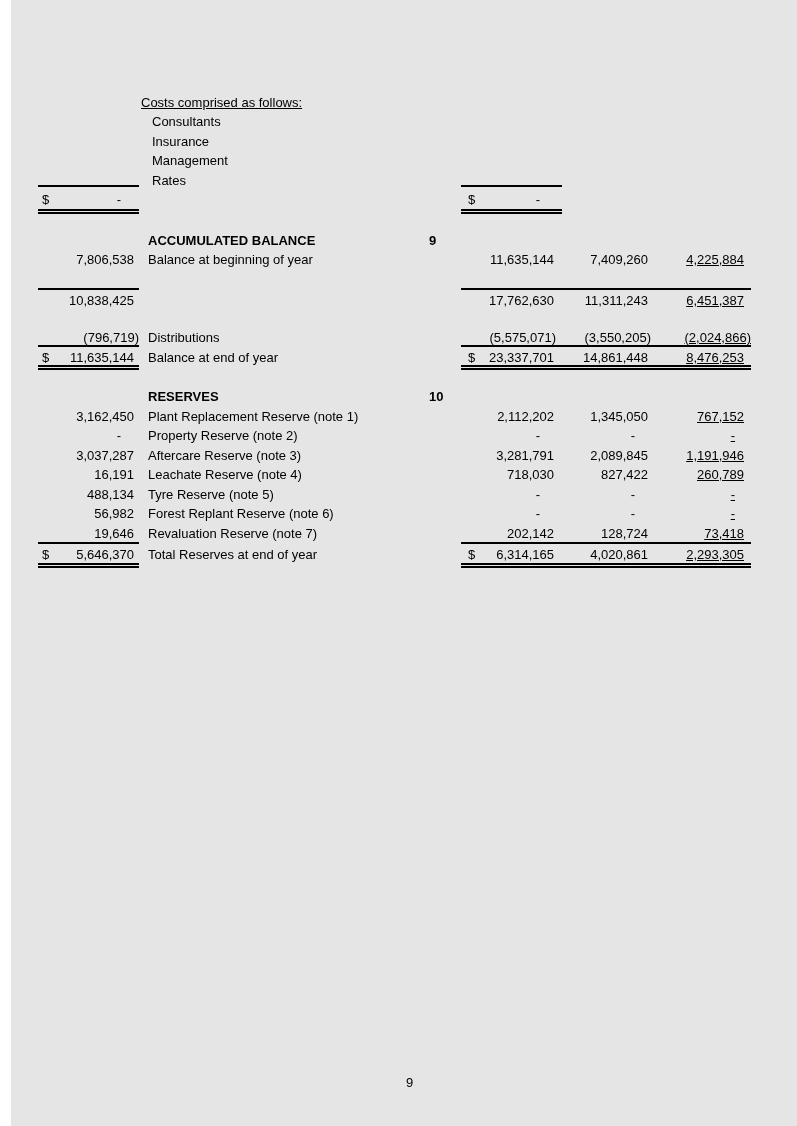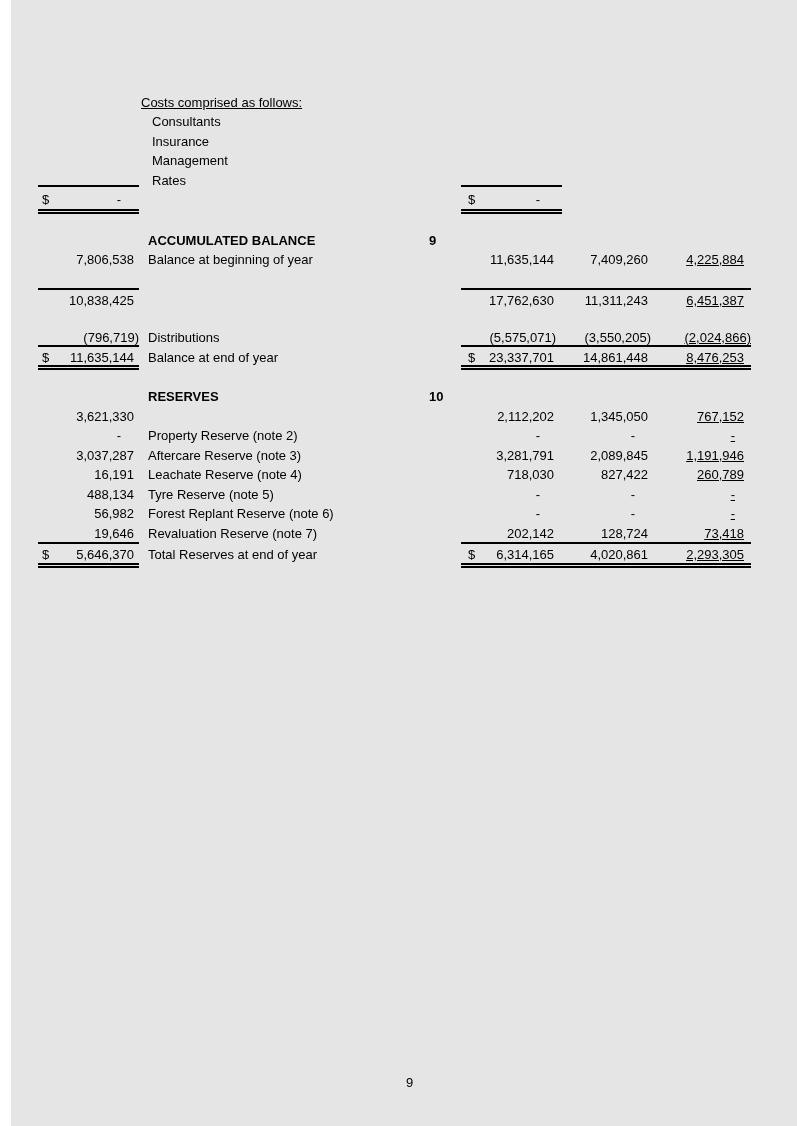--- a/index.html
+++ b/index.html
@@ -132,21 +132,22 @@
 
   <div class="drule" style="top:365px;left:27px;width:101px"></div>
   <div class="drule" style="top:365px;left:450px;width:290px"></div>
 
   <div class="row" style="top:387px">
     <span class="lbl bold">RESERVES</span>
     <span class="ref">10</span>
   </div>
 
   <div class="row" style="top:407px">
-    <span class="p0 num">3,621,330</span>
+    <span class="p0 num">3,162,450</span>
+    <span class="lbl">Plant Replacement Reserve (note 1)</span>
     <span class="b1 num">2,112,202</span>
     <span class="b2 num">1,345,050</span>
     <span class="b3 num">767,152</span>
   </div>
   <div class="row" style="top:426px">
     <span class="p0 num dash">-</span>
     <span class="lbl">Property Reserve (note 2)</span>
     <span class="b1 num dash">-</span>
     <span class="b2 num dash">-</span>
     <span class="b3 num dash">-</span>

